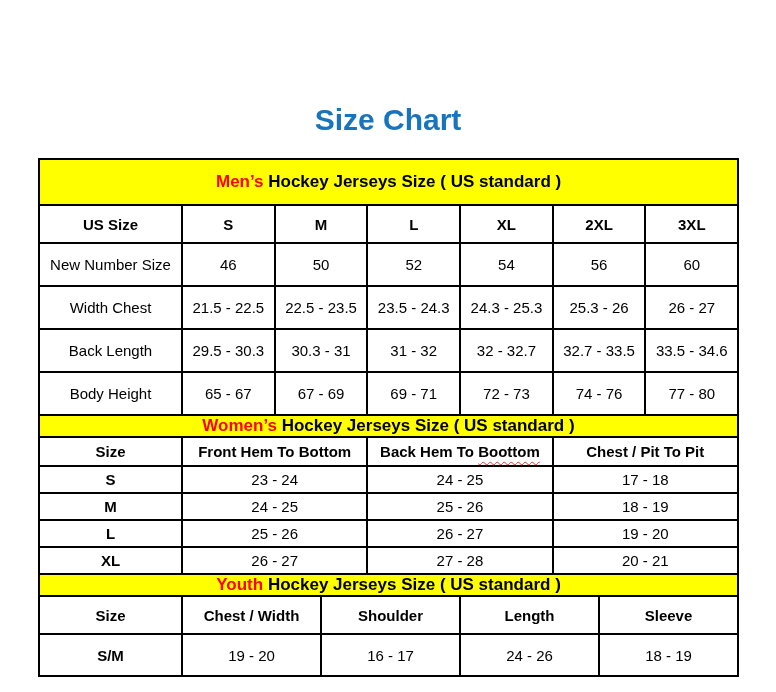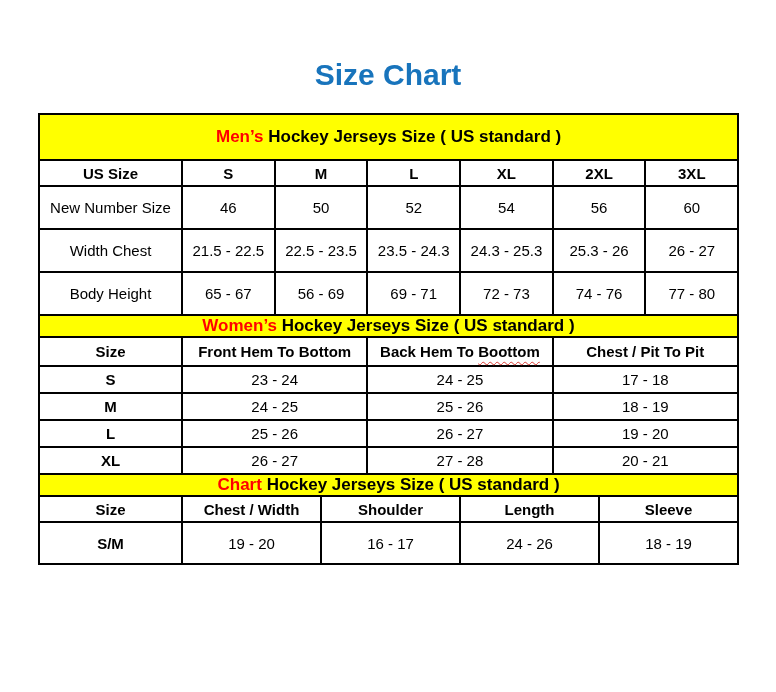--- a/index.html
+++ b/index.html
@@ -19,21 +19,21 @@
     color: var(--c-text);
   }
   .page {
     position: relative;
     width: 776px;
     height: 692px;
     background: #ffffff;
     overflow: hidden;
   }
   .title {
-    padding-top: 59px;
+    padding-top: 104px;
     text-align: center;
     color: var(--c-title);
     font-size: 30px;
     line-height: 32px;
     font-weight: 700;
     letter-spacing: 0px;
   }
   .tables-wrap {
     margin-left: 38px;
     margin-top: 22px;
@@ -52,21 +52,21 @@
     padding: 0;
   }
   td.banner {
     background: var(--c-banner);
     font-weight: 700;
     font-size: 17px;
     height: 21px;
   }
   .t-mens td.banner { height: 46px; }
   td.banner .hl { color: var(--c-highlight); }
-  tr.cols th { font-size: 15px; font-weight: 700; height: 26px; }
+  tr.cols th { font-size: 15px; font-weight: 700; height: 38px; }
   .t-womens tr.cols th { height: 29px; }
   td.val { font-size: 15px; font-weight: 400; height: 43px; }
   td.row-label { font-size: 15px; font-weight: 700; height: 25px; }
   .t-mens td.row-label { font-weight: 400; }
   .t-womens td.val, .t-womens td.row-label { height: 27px; }
   .t-youth td.val, .t-youth td.row-label { height: 42px; }
   .t-mens col { width: 92.7px; }  .t-mens col.first { width: 143px; }
   .t-womens col { width: 185.3px; } .t-womens col.first { width: 143px; }
   .t-youth col { width: 139px; }  .t-youth col.first { width: 143px; }
   .misspell {
@@ -119,23 +119,32 @@
           <tr>
             <td class="row-label">Width Chest</td>
             <td class="val">21.5 - 22.5</td>
             <td class="val">22.5 - 23.5</td>
             <td class="val">23.5 - 24.3</td>
             <td class="val">24.3 - 25.3</td>
             <td class="val">25.3 - 26</td>
             <td class="val">26 - 27</td>
           </tr>
           <tr>
+            <td class="row-label">Back Length</td>
+            <td class="val">29.5 - 30.3</td>
+            <td class="val">30.3 - 31</td>
+            <td class="val">31 - 32</td>
+            <td class="val">32 - 32.7</td>
+            <td class="val">32.7 - 33.5</td>
+            <td class="val">33.5 - 34.6</td>
+          </tr>
+          <tr>
             <td class="row-label">Body Height</td>
             <td class="val">65 - 67</td>
-            <td class="val">56 - 69</td>
+            <td class="val">67 - 69</td>
             <td class="val">69 - 71</td>
             <td class="val">72 - 73</td>
             <td class="val">74 - 76</td>
             <td class="val">77 - 80</td>
           </tr>
         </tbody>
       </table>
       <table class="size-table t-womens">
         <colgroup>
           <col class="first">
@@ -182,21 +191,21 @@
       <table class="size-table t-youth">
         <colgroup>
           <col class="first">
           <col>
           <col>
           <col>
           <col>
         </colgroup>
         <tbody>
           <tr>
-            <td colspan="5" class="banner"><span class="hl">Chart</span><span> Hockey Jerseys Size ( US standard )</span></td>
+            <td colspan="5" class="banner"><span class="hl">Youth</span><span> Hockey Jerseys Size ( US standard )</span></td>
           </tr>
           <tr class="cols">
             <th>Size</th>
             <th>Chest / Width</th>
             <th>Shoulder</th>
             <th>Length</th>
             <th>Sleeve</th>
           </tr>
           <tr>
             <td class="row-label">S/M</td>

